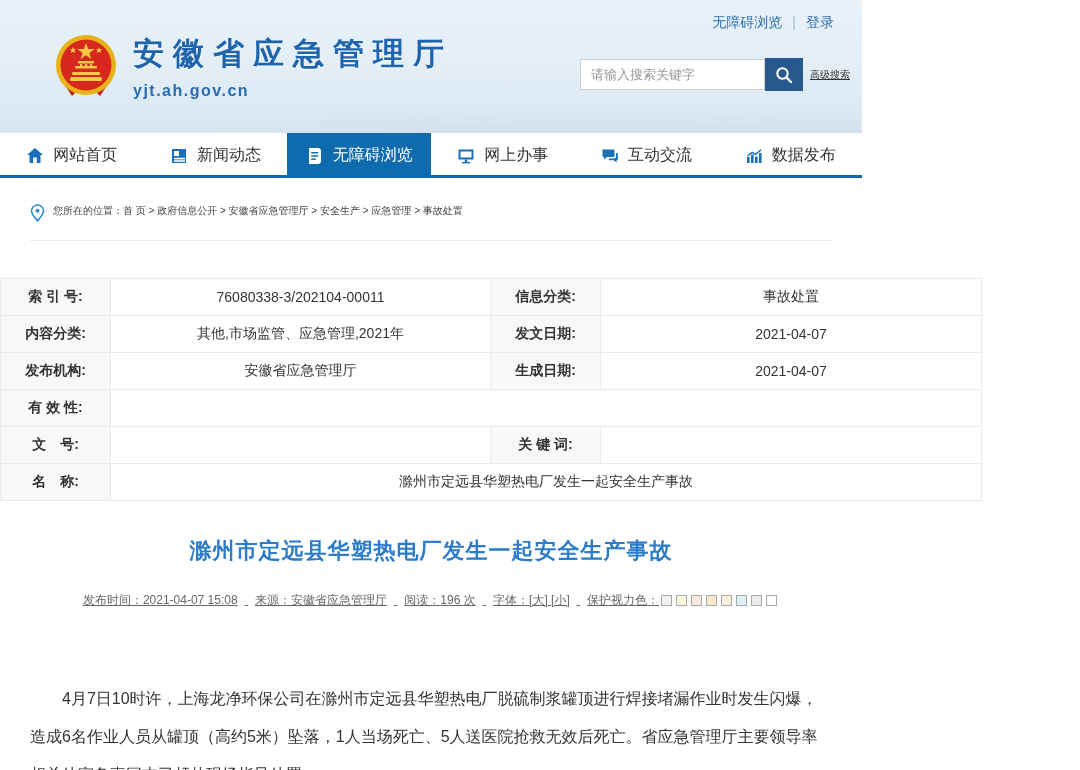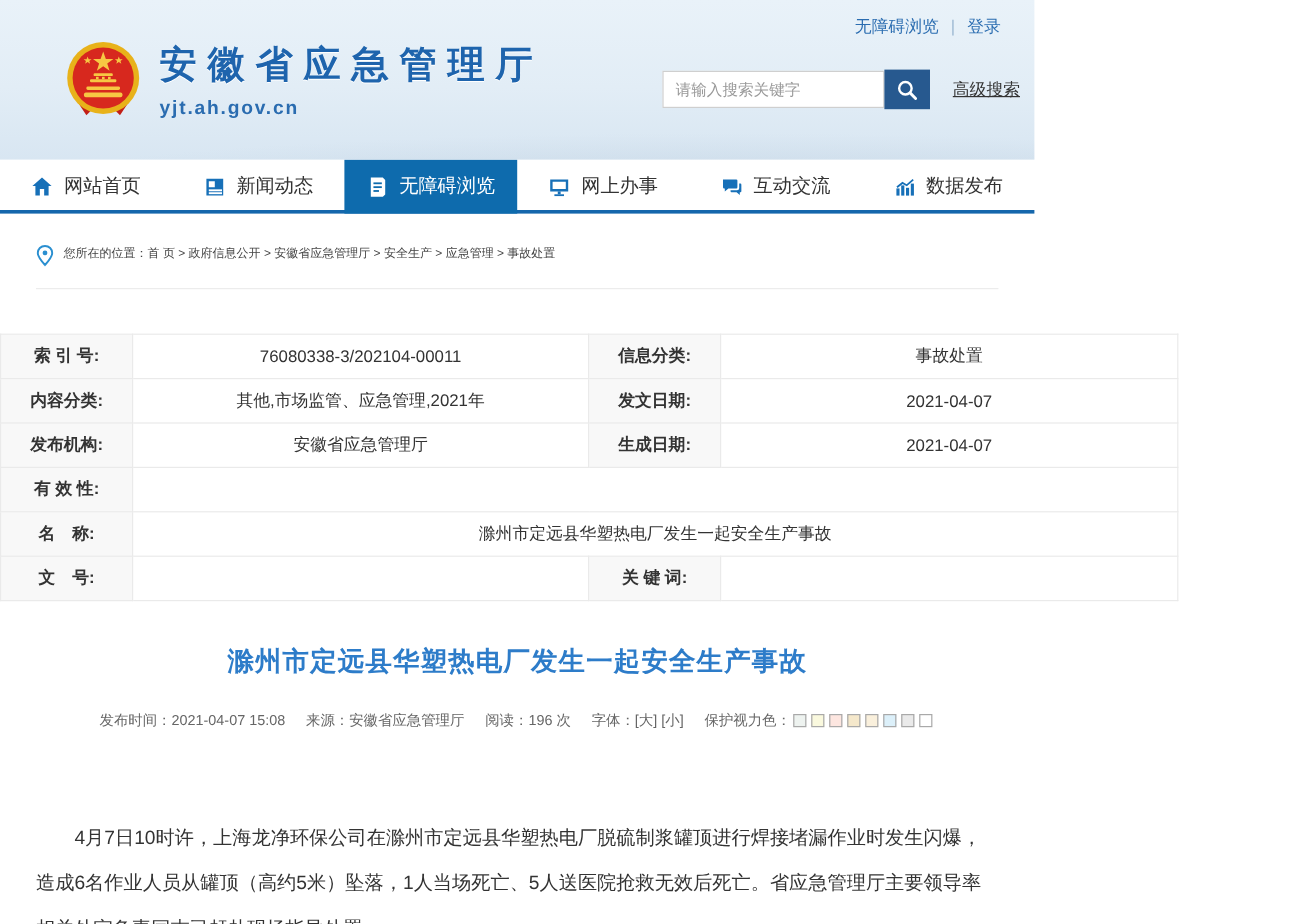--- a/index.html
+++ b/index.html
@@ -17,21 +17,21 @@
   .top-links .sep { color:#9db8d2; margin:0 10px; }
   .brand { position:absolute; left:54px; top:33px; display:flex; align-items:center; z-index:2; }
   .brand .emblem { width:64px; height:66px; flex:0 0 auto; }
   .brand-text { margin-left:15px; }
   .brand-text .site-name { font-size:31px; font-weight:bold; color:#1e64ad; letter-spacing:9px; text-shadow:0 1px 0 #fff; }
   .brand-text .site-url { font-size:16px; font-weight:bold; color:#2a6cb0; letter-spacing:1.5px; margin-top:7px; }
   .search-area { position:absolute; right:12px; top:58px; display:flex; align-items:center; z-index:2; }
   .search-input { width:185px; height:31px; border:1px solid #cfcfcf; background:#fff; padding:0 10px; font-size:13px; color:#333; outline:none; }
   .search-input::placeholder { color:#999; }
   .search-btn { width:38px; height:33px; background:#27598f; border:none; display:flex; align-items:center; justify-content:center; cursor:pointer; }
-  .adv-search { margin-left:19px; font-size:14px; color:#333; text-decoration:underline; cursor:pointer; }
+  .adv-search { margin-left:7px; font-size:10px; color:#333; text-decoration:underline; cursor:pointer; }
 
   
   .nav { height:45px; background:#ffffff; border-bottom:3px solid #1567ac; display:flex; }
   .nav-item { flex:1; display:flex; align-items:center; justify-content:center; gap:9px; font-size:16px; color:#333; cursor:pointer; height:45px; }
   .nav-item svg { width:18px; height:18px; }
   .nav-item .ic { fill:#1770b8; }
   .nav-item.active { background:#0e6bad; color:#ffffff; }
   .nav-item.active .ic { fill:#ffffff; }
 
   
@@ -41,21 +41,21 @@
   .bc-divider { margin:17px 30px 0 30px; border-top:1px solid #ececec; }
 
   
   .doc-table { width:981px; margin:37px auto 0 auto; border-collapse:collapse; table-layout:fixed; }
   .doc-table th, .doc-table td { border:1px solid #eaeaea; height:37px; font-size:14px; color:#333; }
   .doc-table th { background:#f8f8f8; font-weight:bold; text-align:center; width:110px; padding:0 6px; white-space:nowrap; }
   .doc-table td { background:#fff; text-align:center; padding:0 12px; }
 
   
   .article-title { margin-top:35px; text-align:center; font-size:22px; font-weight:bold; color:#2d7cc9; letter-spacing:1px; }
-  .article-meta { margin-top:26px; text-align:center; font-size:12px; color:#666; }
+  .article-meta { margin-top:26px; text-align:center; font-size:12px; color:#666;text-decoration:underline; }
   .article-meta .seg { margin:0 7px; }
   .article-meta .font-btn { cursor:pointer; color:#666; }
   .swatch { display:inline-block; width:11px; height:11px; border:1px solid #a9a9a9; margin:0 2px; vertical-align:-2px; cursor:pointer; }
   .article-body { margin:71px 30px 0 30px; font-size:16px; color:#333; line-height:38px; text-indent:2em; }
 </style>
 </head>
 <body>
 
 <div class="page">
 
@@ -187,28 +187,28 @@
       <th>发布机构:</th>
       <td>安徽省应急管理厅</td>
       <th>生成日期:</th>
       <td>2021-04-07</td>
     </tr>
     <tr>
       <th>有 效 性:</th>
       <td colspan="3"></td>
     </tr>
     <tr>
-      <th>名　称:</th>
-      <td colspan="3">滁州市定远县华塑热电厂发生一起安全生产事故</td>
-    </tr>
-    <tr>
       <th>文　号:</th>
       <td></td>
       <th>关 键 词:</th>
       <td></td>
+    </tr>
+    <tr>
+      <th>名　称:</th>
+      <td colspan="3">滁州市定远县华塑热电厂发生一起安全生产事故</td>
     </tr>
   </tbody>
     </table>
 
   <div class="article-title">滁州市定远县华塑热电厂发生一起安全生产事故</div>
 
   <div class="article-meta">
     <span class="seg"><span>发布时间：</span><span>2021-04-07 15:08</span></span>
     <span class="seg"><span>来源：</span><span>安徽省应急管理厅</span></span>
     <span class="seg"><span>阅读：</span><span>196 次</span></span>

